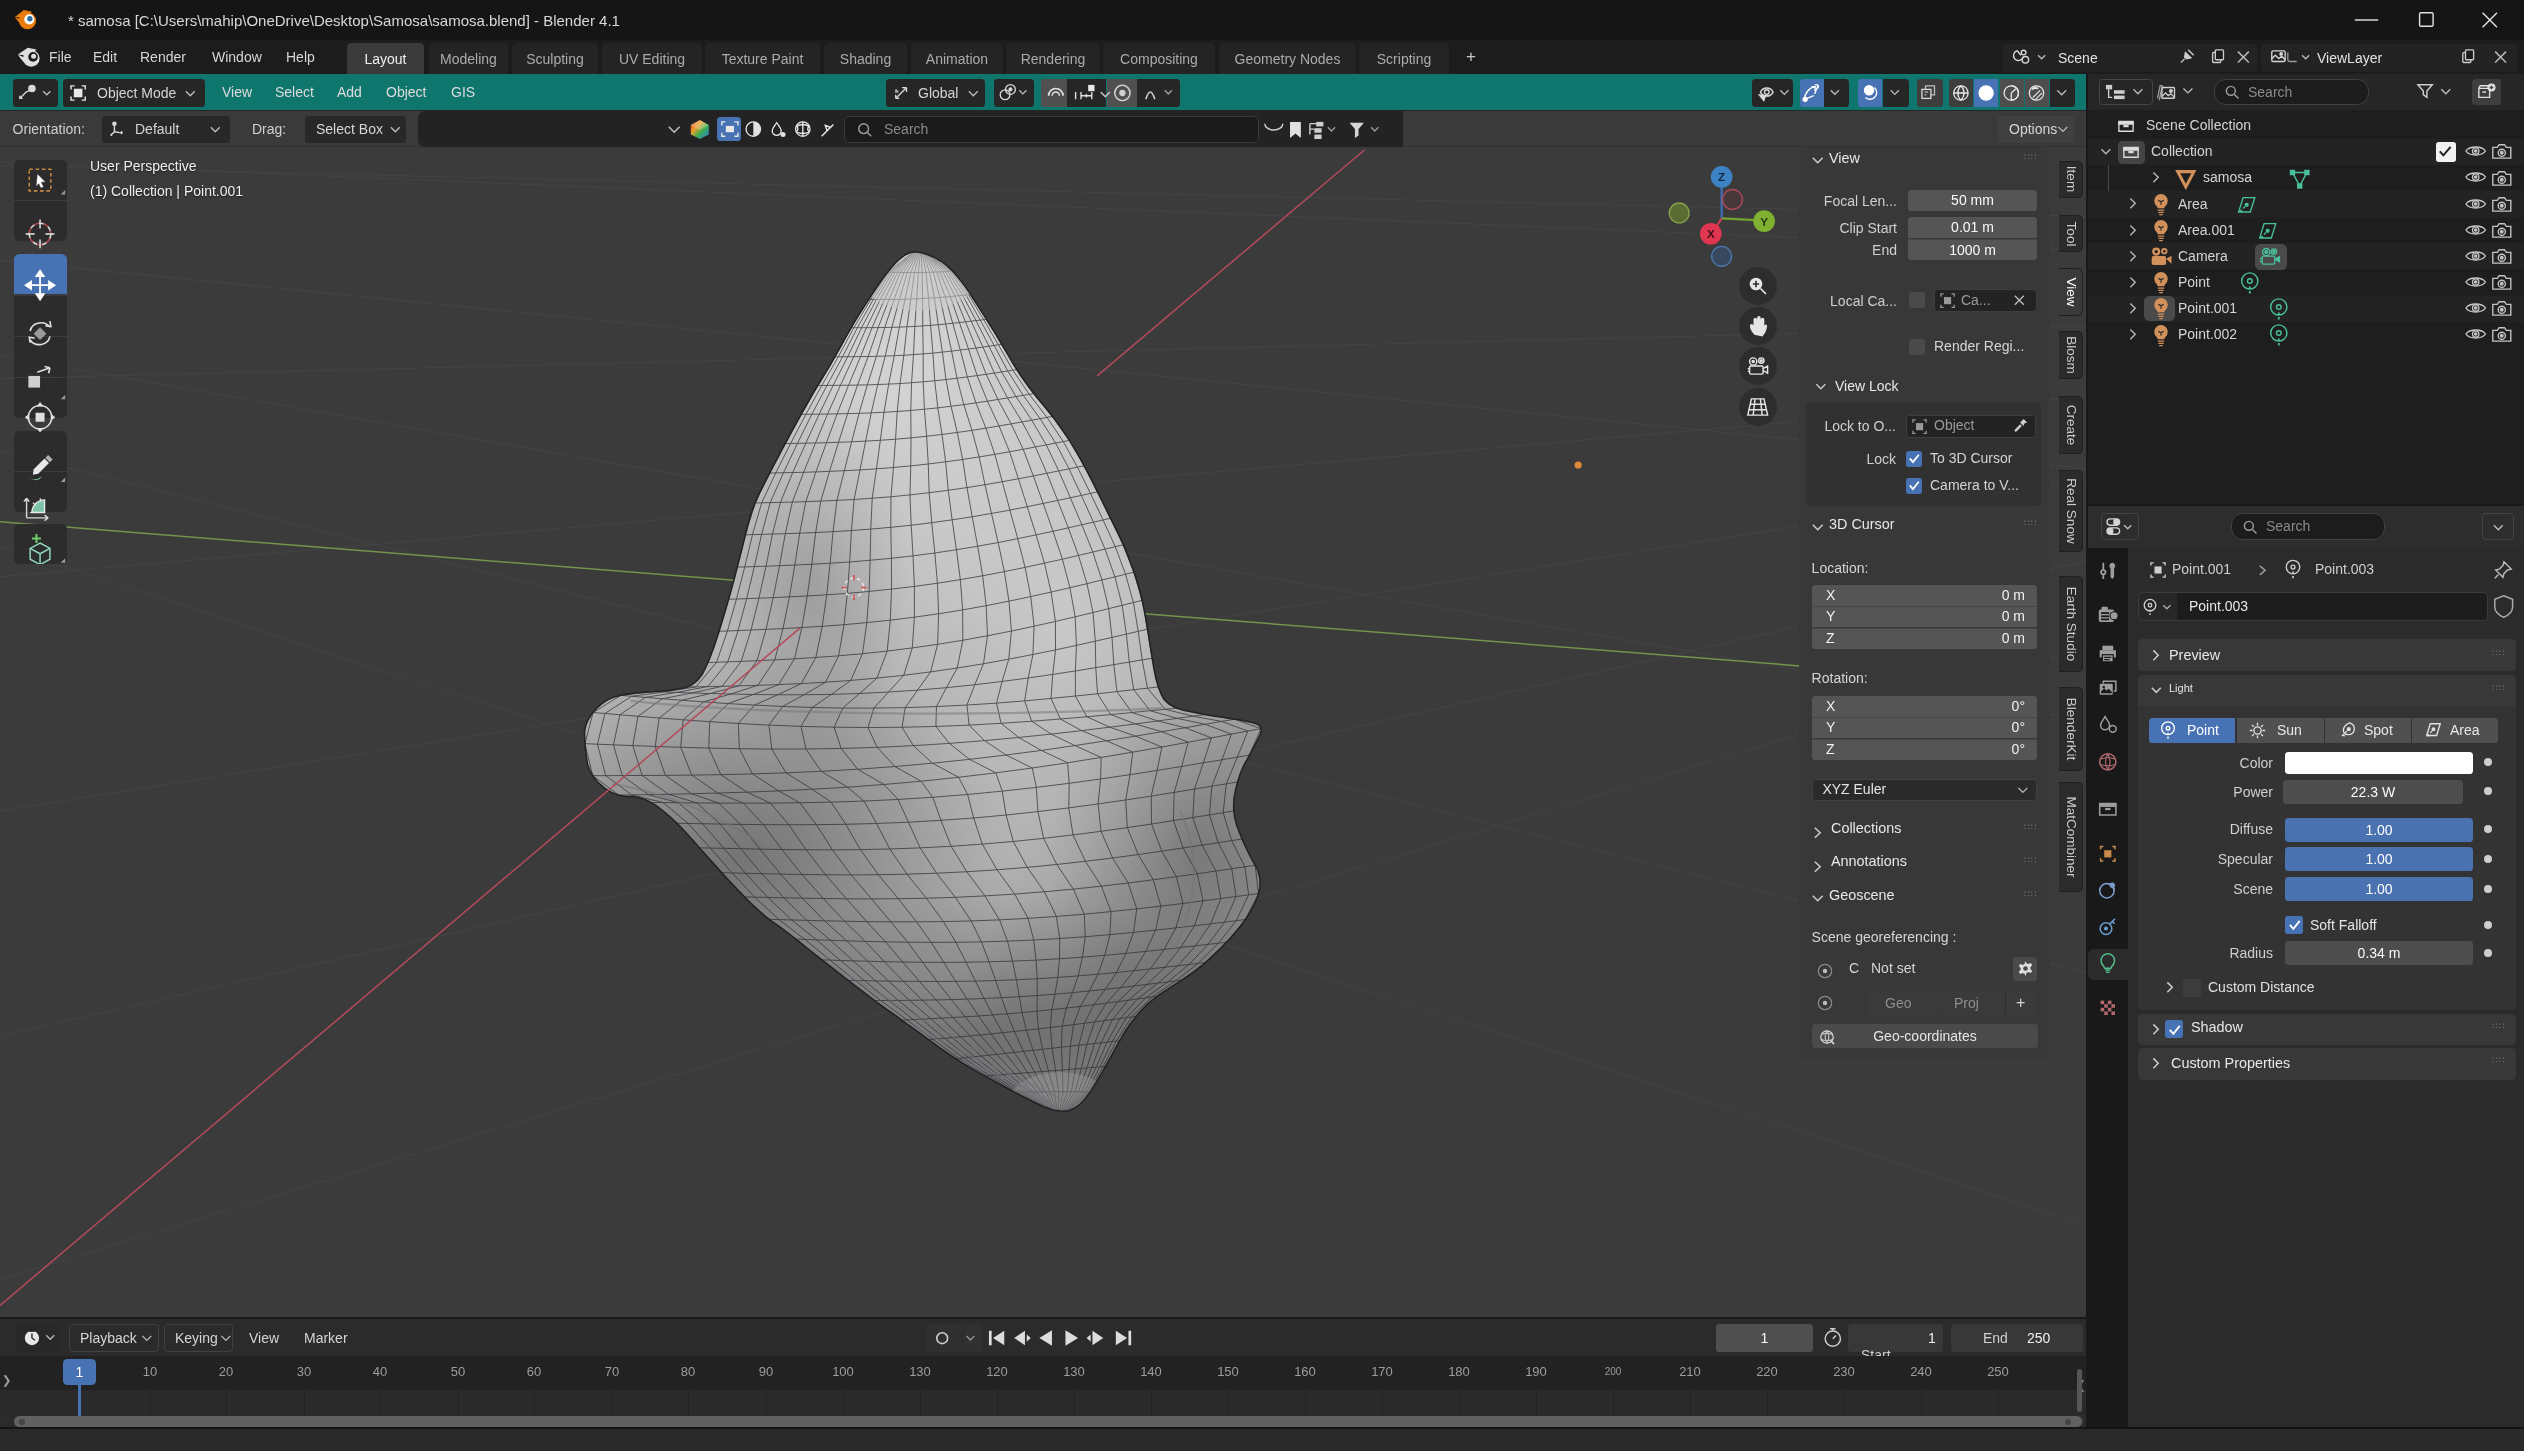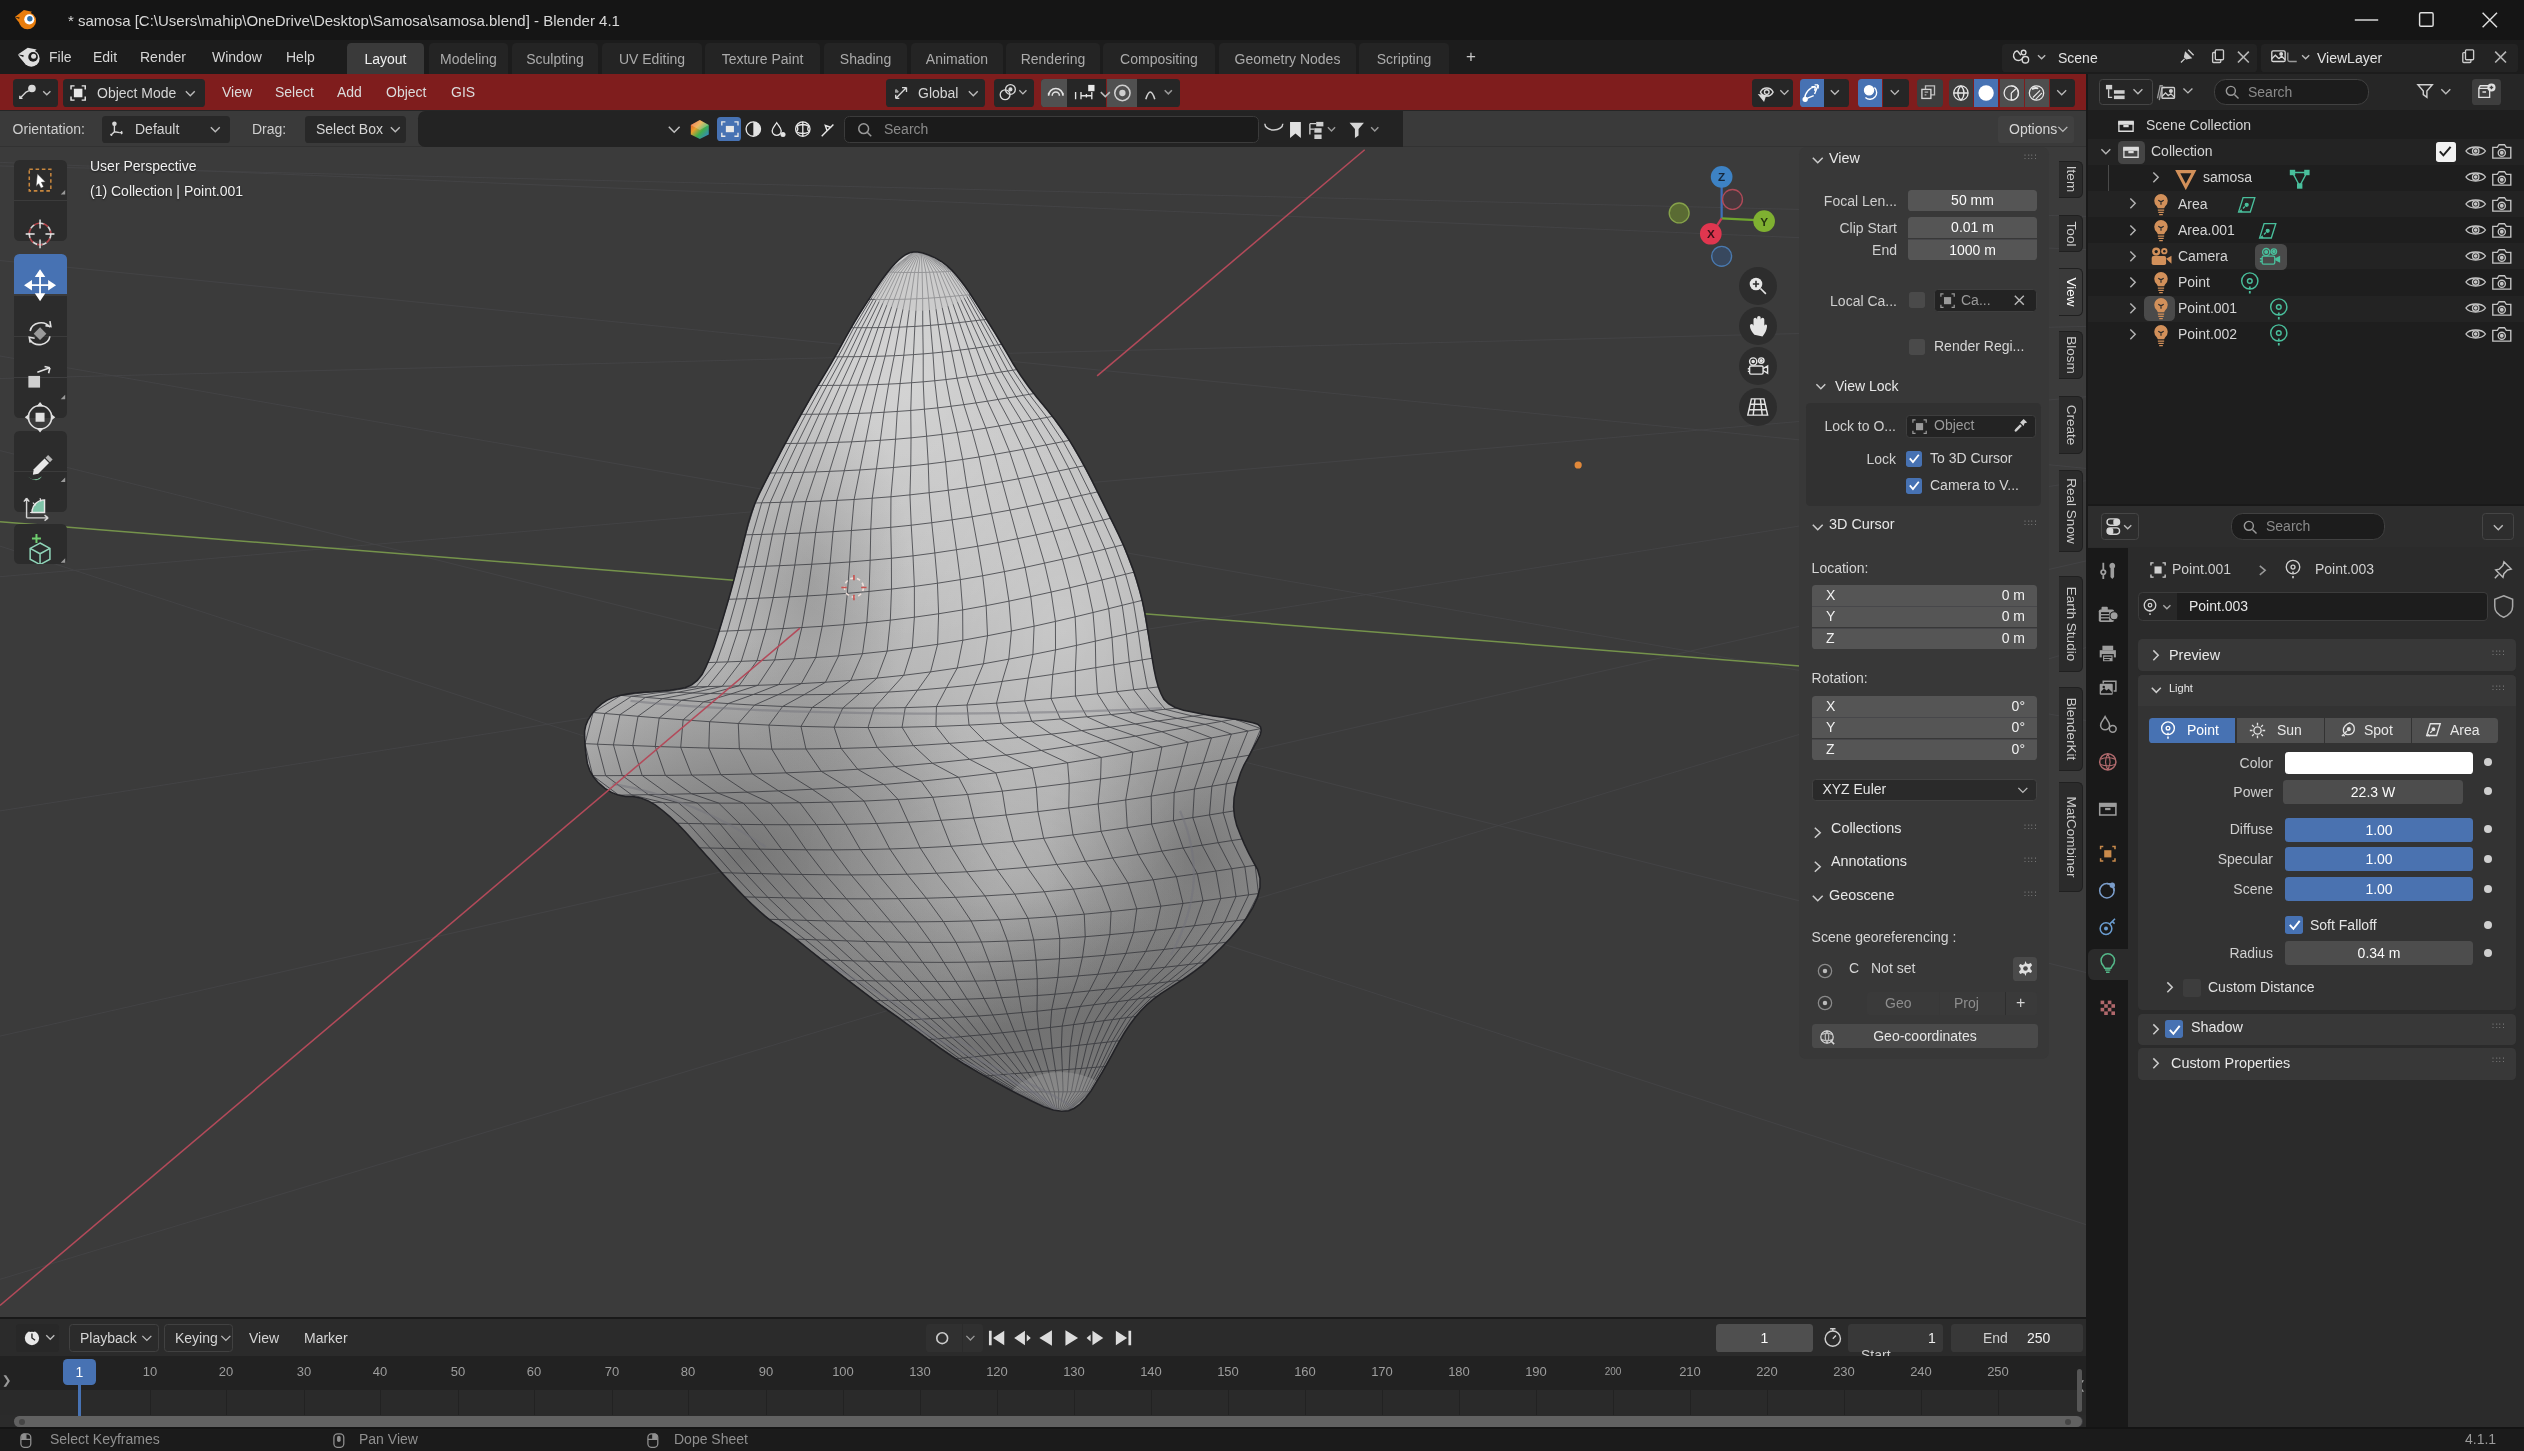--- a/index.html
+++ b/index.html
@@ -10,21 +10,21 @@
 .t{white-space:nowrap;}
 svg{display:block;}
 
 #titlebar{left:0;top:0;width:2525px;height:40px;background:#151515;color:#dedede;}
 
 #menubar{left:0;top:40px;width:2525px;height:35px;background:#1c1c1c;}
 .wtab{top:2.7px;height:32px;border-radius:4.5px 4.5px 0 0;background:#242424;color:#ababab;
   line-height:32px;text-align:center;}
 .wtab.act{background:#3a3a3a;color:#f0f0f0;}
 
-#toolhead{left:0;top:74px;width:2088px;height:37px;background:#7f1d1d;border-bottom:0.9px solid #262626;}
+#toolhead{left:0;top:74px;width:2088px;height:37px;background:#0f766e;border-bottom:0.9px solid #262626;}
 #toolset{left:0;top:111px;width:2088px;height:36px;background:#3a3a3a;border-bottom:0.9px solid #323232;}
 .hwidget{background:#262626;border-radius:3.6px;height:28px;top:4.5px;color:#e3e3e3;}
 .menutxt{color:#dcdcdc;top:0;height:37px;line-height:37px;}
 
 #canvas{left:0;top:147px;width:2088px;height:1172px;background:#3b3b3b;overflow:hidden;}
 .mesh{left:0;top:0;}
 
 .tbtn{left:13.5px;width:53px;height:40px;background:#2c2c2c;}
 .tbtn.act{background:#4772b3;}
 
@@ -1267,34 +1267,14 @@
   <div style="left:19px;top:100px;width:6.3px;height:6.3px;background:#454545;border-radius:50%;"></div>
   <div style="left:2065px;top:100px;width:6.3px;height:6.3px;background:#454545;border-radius:50%;"></div>
   <div class="t" style="left:2076px;top:59px;color:#999;font-size:11.7px;">❮</div>
   <div style="left:2077px;top:50px;width:4.5px;height:43px;background:#565656;border-radius:2.7px;"></div>
 </div>
 <div style="left:0;top:1317px;width:2088px;height:1.8px;background:#191919;"></div>
 <div style="left:2086px;top:74px;width:1.8px;height:1355px;background:#191919;"></div>
 <div style="left:2088px;top:504px;width:437px;height:1.8px;background:#191919;"></div>
 <div style="left:0;top:1427px;width:2525px;height:1.8px;background:#141414;"></div>
 
-<div id="statusbar">
-  <svg style="left:20px;top:3.6px" width="11.7" height="15.3" viewBox="0 0 13 17" fill="none" stroke="#909090" stroke-width="1.4">
-        <rect x="1" y="1" width="11" height="15" rx="4"></rect>
-        <path d="M6.5 1 v6 M1 7 h11"></path>
-        <path d="M1.5 2 a5 5 0 0 1 5 -1 v6 h-5 Z" fill="#909090" stroke="none"></path>
-      </svg>
-  <div class="t" style="left:50px;top:0;height:22.5px;line-height:21.6px;">Select Keyframes</div>
-  <svg style="left:333px;top:3.6px" width="11.7" height="15.3" viewBox="0 0 13 17" fill="none" stroke="#909090" stroke-width="1.4">
-        <rect x="1" y="1" width="11" height="15" rx="4"></rect>
-        <rect x="4.5" y="3" width="4" height="7" rx="2" fill="#909090" stroke="none"></rect>
-      </svg>
-  <div class="t" style="left:359px;top:0;height:22.5px;line-height:21.6px;">Pan View</div>
-  <svg style="left:647px;top:3.6px" width="11.7" height="15.3" viewBox="0 0 13 17" fill="none" stroke="#909090" stroke-width="1.4">
-        <rect x="1" y="1" width="11" height="15" rx="4"></rect>
-        <path d="M6.5 1 v6 M1 7 h11"></path>
-        <path d="M11.5 2 a5 5 0 0 0 -5 -1 v6 h5 Z" fill="#909090" stroke="none"></path>
-      </svg>
-  <div class="t" style="left:674px;top:0;height:22.5px;line-height:21.6px;">Dope Sheet</div>
-  <div class="t" style="left:2465px;top:0;height:22.5px;line-height:21.6px;color:#9a9a9a;">4.1.1</div>
 </div>
-</div>
 
 
 </body></html>

